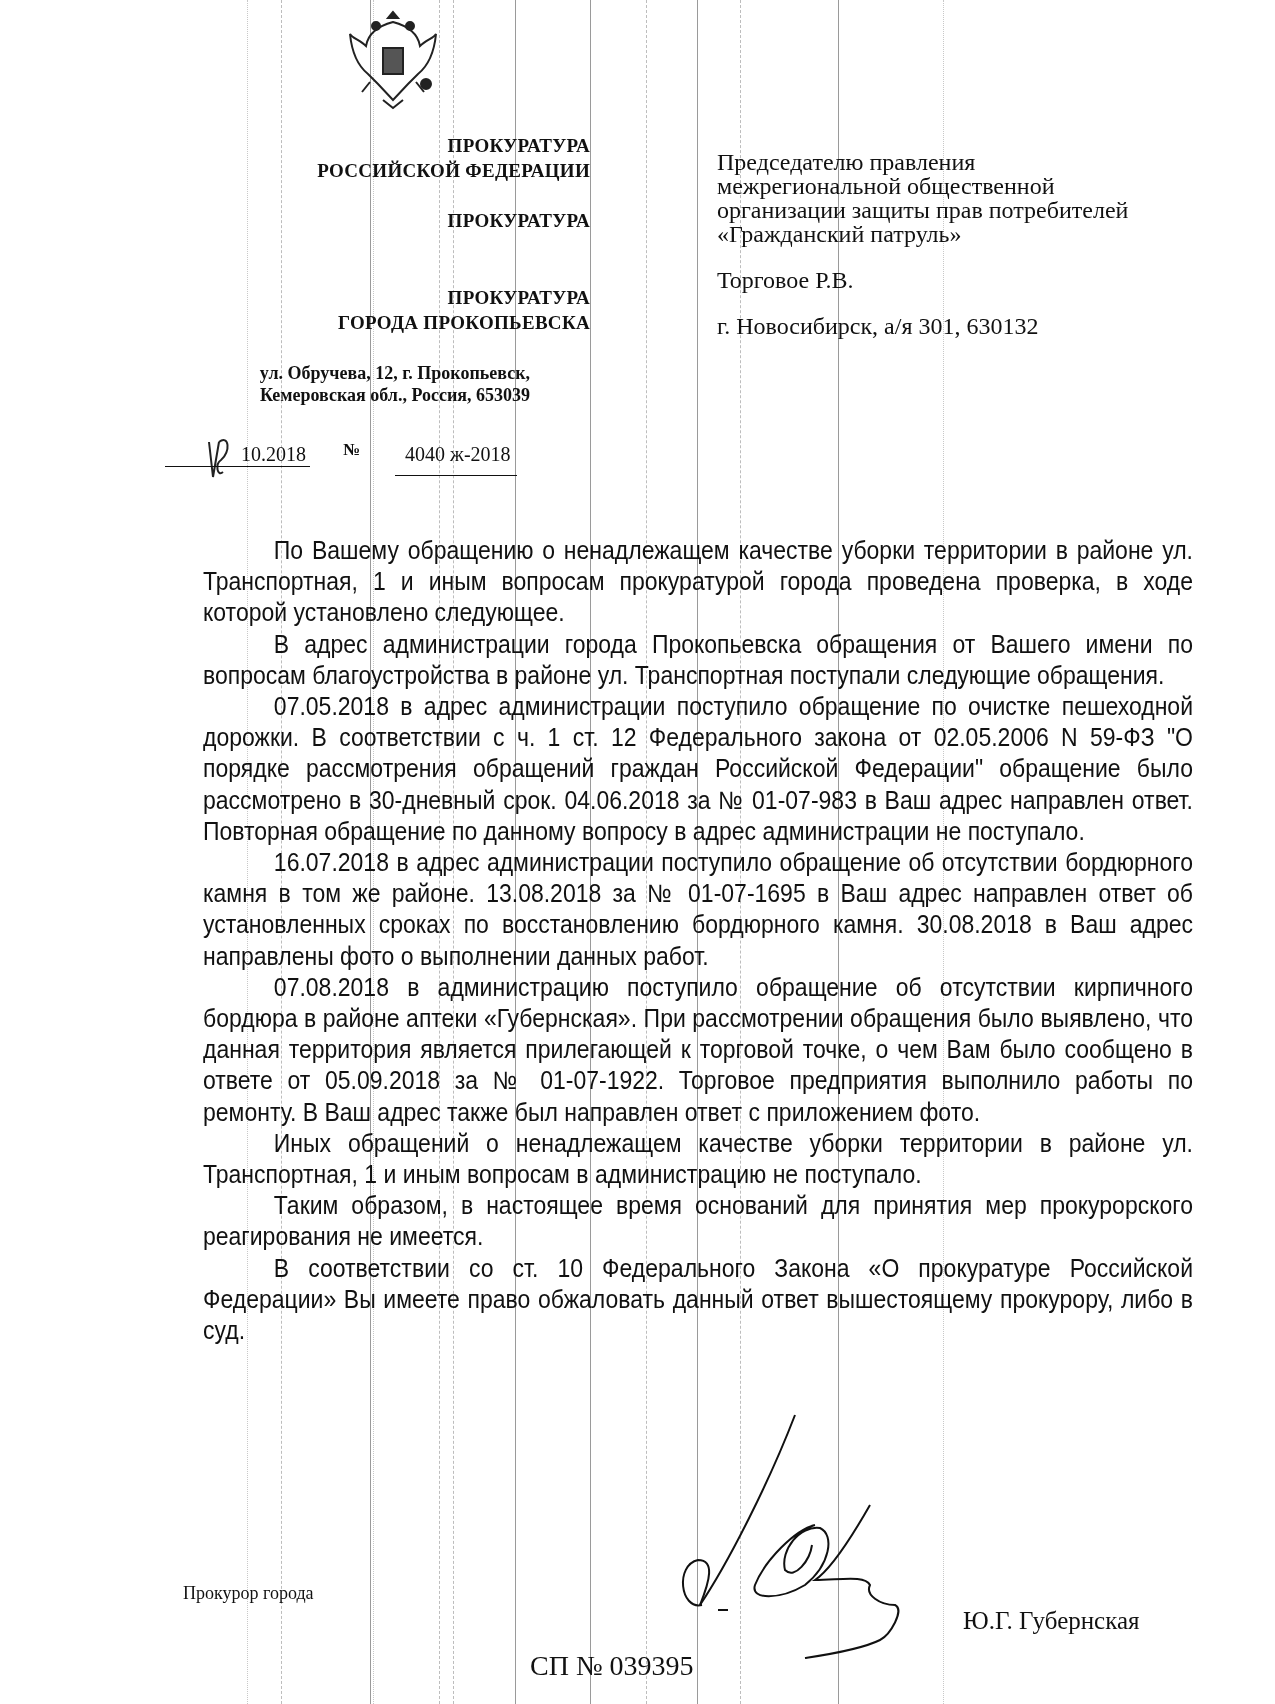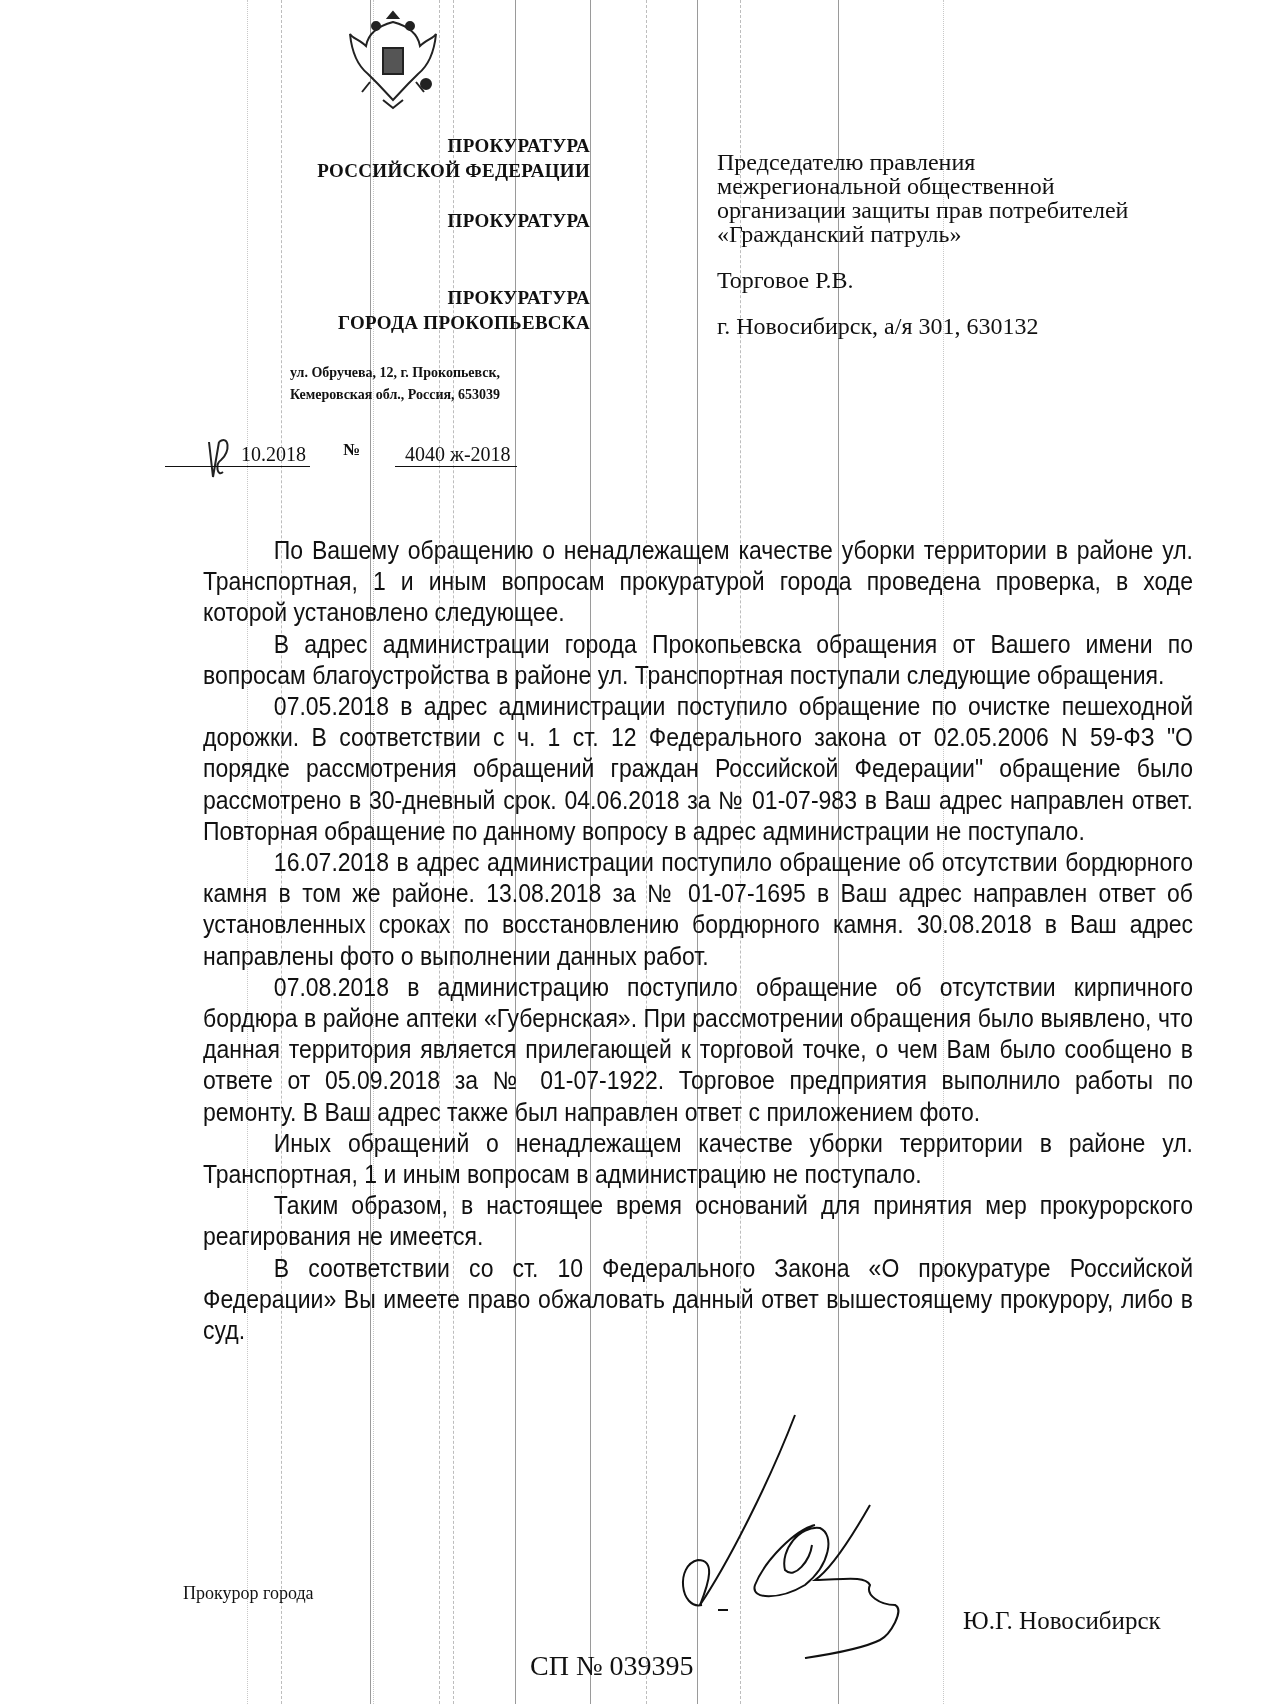--- a/index.html
+++ b/index.html
@@ -2,21 +2,21 @@
 <html><head>
 <meta charset="utf-8">
 <style>
   html, body { margin: 0; padding: 0; background: #ffffff; }
   body { width: 1275px; height: 1704px; position: relative; overflow: hidden; color: #111; font-family: "Liberation Serif", serif; }
   .vline { position: absolute; top: 0; bottom: 0; width: 0; border-left: 1px dashed #bdbdbd; }
   .vline.solid { border-left: 1px solid #9a9a9a; }
   .vline.dot { border-left: 1px dotted #c8c8c8; }
   .emblem { position: absolute; left: 338px; top: 4px; width: 110px; height: 110px; }
   .header-block { position: absolute; left: 200px; width: 390px; text-align: right; font-weight: bold; font-size: 19px; line-height: 25px; letter-spacing: 0.3px; }
-  .address { position: absolute; left: 200px; width: 390px; text-align: center; font-weight: bold; font-size: 14px; line-height: 22px; }
+  .address { position: absolute; left: 200px; width: 390px; text-align: center; font-weight: bold; font-size: 18px; line-height: 22px; }
   .regline { position: absolute; top: 440px; font-size: 20px; }
   .regline .u { border-bottom: 1.5px solid #111; display: inline-block; padding: 0 4px; }
   .recipient { position: absolute; left: 717px; top: 150px; width: 520px; font-size: 24px; line-height: 24px; }
   .recipient p { margin: 0; }
   .body { position: absolute; left: 203px; top: 535px; width: 990px; font-size: 25px; line-height: 31.2px; text-align: justify; font-family: "Liberation Sans Narrow", "Liberation Sans", sans-serif; transform-origin: left top; }
   .body p { margin: 0; text-indent: 77px; }
   .sig-title { position: absolute; left: 183px; top: 1583px; font-size: 18px; }
   .sig-name { position: absolute; left: 963px; top: 1607px; font-size: 25px; }
   .sp { position: absolute; left: 530px; top: 1650px; font-size: 28px; }
   .signature { position: absolute; left: 580px; top: 1410px; width: 360px; height: 250px; }
@@ -68,21 +68,21 @@
   <div>ул. Обручева, 12, г. Прокопьевск,</div>
   <div>Кемеровская обл., Россия, 653039</div>
 </div>
 
 <svg class="initial-mark" viewBox="0 0 30 50">
   <path d="M4 10 L8 45 L14 10 M14 10 C24 2 26 20 16 28 C10 32 12 45 18 40" fill="none" stroke="#222" stroke-width="2"></path>
 </svg>
 <div class="regline" style="left:165px;">
   <span style="display:inline-block;width:72px;border-bottom:1.5px solid #111;">&nbsp;</span><span class="u">10.2018</span>
   <span style="margin-left:28px;font-weight:bold;font-size:17px;vertical-align:6px;">№</span>
-  <span class="u" style="margin-left:30px;padding:0 6px 0 10px;">4040 ж-2018</span>
+  <span class="u" style="margin-left:30px;padding:0 6px 9px 10px;">4040 ж-2018</span>
 </div>
 
 <div class="recipient">
   <p>Председателю правления</p>
   <p>межрегиональной общественной</p>
   <p>организации защиты прав потребителей</p>
   <p>«Гражданский патруль»</p>
   <p style="margin-top:22px">Торговое Р.В.</p>
   <p style="margin-top:22px">г. Новосибирск, а/я 301, 630132</p>
 </div>
@@ -102,14 +102,14 @@
   <g fill="none" stroke="#111" stroke-width="2">
     <path d="M215 5 C190 70 150 150 120 195"></path>
     <path d="M120 195 C130 170 135 150 118 150 C95 155 100 200 122 195"></path>
     <path d="M235 115 C215 120 185 150 175 175 C170 190 200 190 225 175 C250 155 255 125 240 118 C220 115 200 140 205 160 C215 170 230 150 232 135"></path>
     <path d="M290 95 C270 130 250 160 235 170 C260 170 285 165 290 175 C285 185 300 195 315 195 C325 200 310 225 300 230 C280 240 245 245 225 248"></path>
     <path d="M138 200 h10"></path>
   </g>
 </svg>
 
 <div class="sig-title">Прокурор города</div>
-<div class="sig-name">Ю.Г. Новосибирск</div>
+<div class="sig-name">Ю.Г. Губернская</div>
 <div class="sp">СП № 039395</div>
 
 </body></html>

